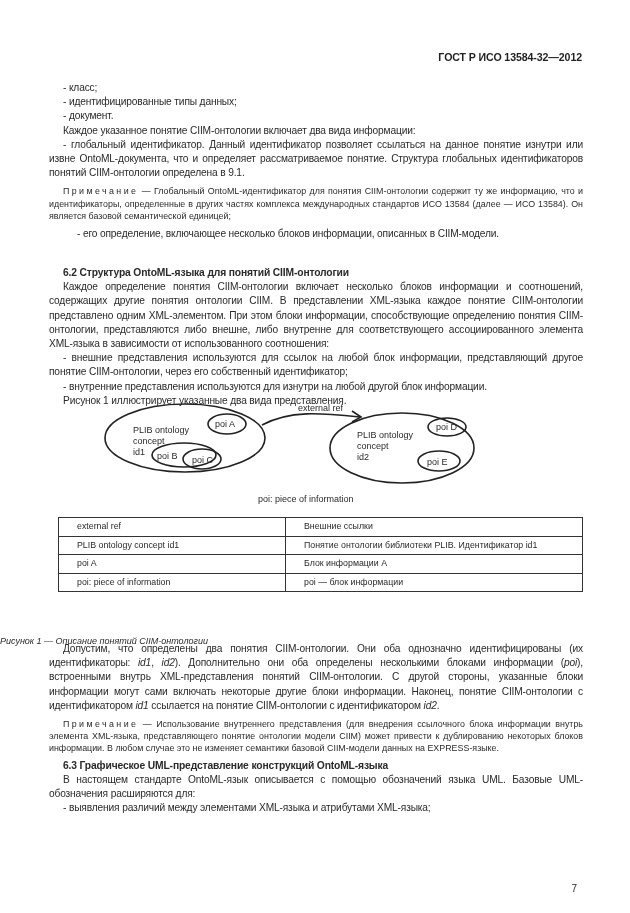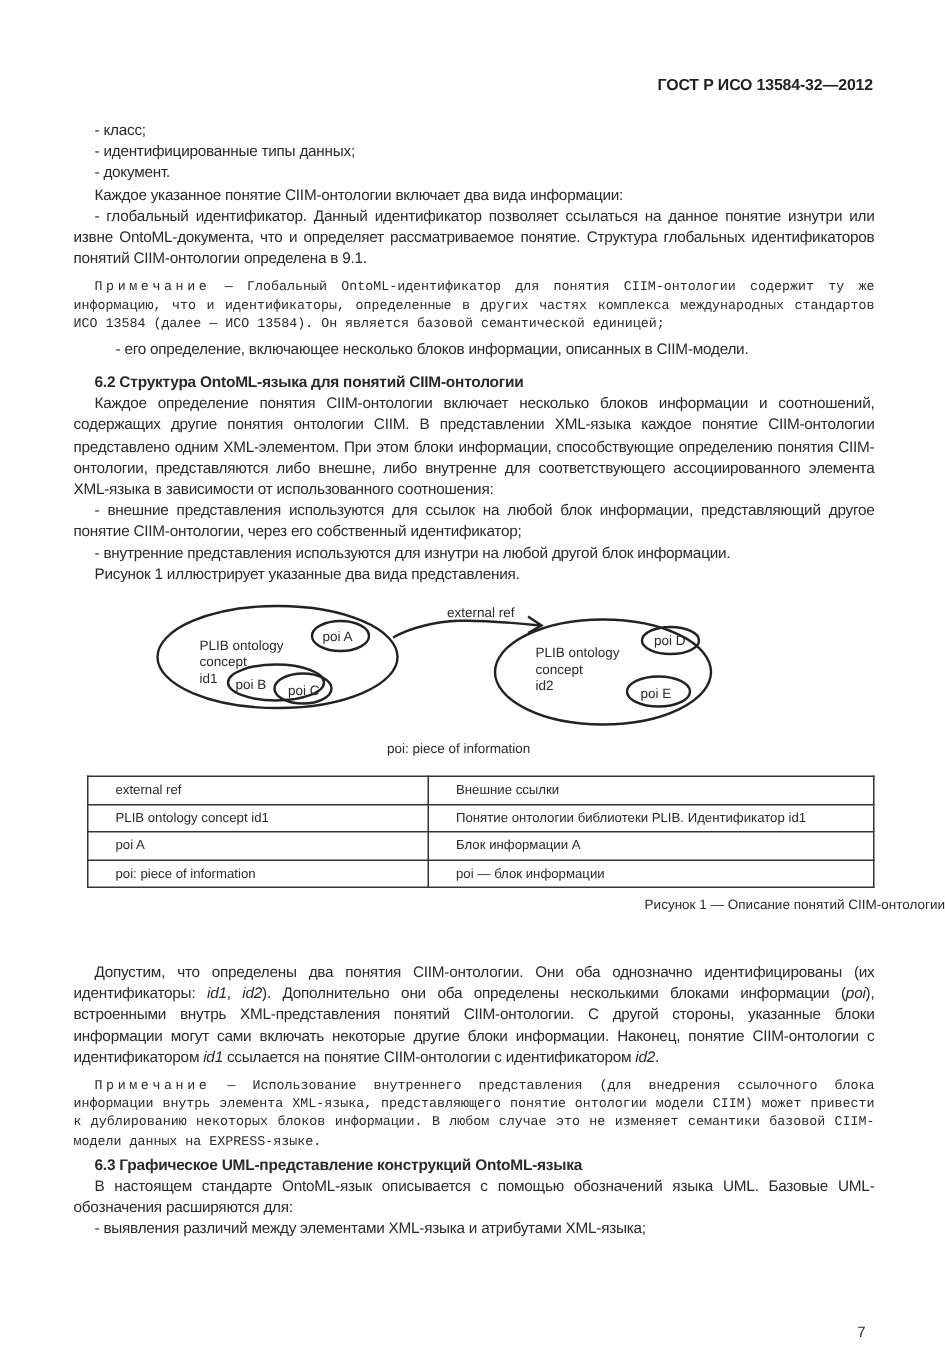--- a/index.html
+++ b/index.html
@@ -3,51 +3,51 @@
   <meta charset="utf-8">
   <style>
     html, body { margin: 0; padding: 0; background: #ffffff; }
     body { width: 630px; height: 913px; position: relative; overflow: hidden; color: #2a2a2a;
       font-family: "Liberation Sans", sans-serif; }
     .page { position: absolute; left: 0; top: 0; width: 630px; height: 702px; }
     .header { position: absolute; right: 48px; top: 51px; font-weight: bold; font-size: 10.6px; letter-spacing: -0.1px; color: #1f1f1f; }
     .body-text { position: absolute; left: 63px; width: 520px; font-size: 10.2px; line-height: 14.2px; letter-spacing: -0.15px; }
     .p { margin: 0; }
     .ind { text-indent: 14px; }
-    .note { font-size: 8.9px; line-height: 12.2px; letter-spacing: 0; text-align: justify; font-family: Liberation Mono, monospace; }
+    .note { font-size: 8.9px; line-height: 12.2px; letter-spacing: 0; text-align: justify; }
     .spaced { letter-spacing: 2.4px; }
     .justify { text-align: justify; }
     .heading { font-weight: bold; font-size: 10.3px; margin: 0; text-indent: 14px; }
     .diagram { position: absolute; left: 0; top: 395px; width: 630px; height: 120px; }
     .diagram svg text { font-family: "Liberation Sans", sans-serif; font-size: 9px; fill: #2a2a2a; }
     table.legend { position: absolute; left: 58px; top: 517px; width: 525px; border-collapse: collapse; font-size: 8.8px; }
     table.legend td { border: 1px solid #333; padding: 3px 18px; vertical-align: top; line-height: 11.5px; }
     table.legend td.c1 { width: 190px; }
-    .caption { position: absolute; left: 0; width: 630px; top: 598px; text-align: right; font-size: 9px; }
+    .caption { position: absolute; left: 0; width: 630px; top: 636px; text-align: left; font-size: 9px; font-style: italic; }
     .page-num { position: absolute; right: 53px; top: 883px; font-size: 10px; }
     i { font-style: italic; }
   </style>
 </head>
 <body>
 
 <div class="page">
 
   <div class="header">ГОСТ Р ИСО 13584-32—2012</div>
 
   <div class="body-text" style="top:81px;">
     <p class="p">- класс;</p>
     <p class="p">- идентифицированные типы данных;</p>
     <p class="p">- документ.</p>
     <p class="p">Каждое указанное понятие CIIM-онтологии включает два вида информации:</p>
     <p class="p ind justify" style="margin-left:-14px; width:534px;">- глобальный идентификатор. Данный идентификатор позволяет ссылаться на данное понятие изнутри или извне OntoML-документа, что и определяет рассматриваемое понятие. Структура глобальных идентификаторов понятий CIIM-онтологии определена в 9.1.</p>
     <p class="p ind note" style="margin-left:-14px; width:534px; margin-top:5px;"><span class="spaced">Примечание</span><span> — Глобальный OntoML-идентификатор для понятия CIIM-онтологии содержит ту же информацию, что и идентификаторы, определенные в других частях комплекса международных стандартов ИСО 13584 (далее — ИСО 13584). Он является базовой семантической единицей;</span></p>
     <p class="p ind" style="margin-top:5px;">- его определение, включающее несколько блоков информации, описанных в CIIM-модели.</p>
   </div>
 
-  <div class="body-text" style="top:249px; left:49px; width:534px;">
+  <div class="body-text" style="top:266px; left:49px; width:534px;">
     <p class="heading">6.2 Структура OntoML-языка для понятий CIIM-онтологии</p>
     <p class="p ind justify">Каждое определение понятия CIIM-онтологии включает несколько блоков информации и соотношений, содержащих другие понятия онтологии CIIM. В представлении XML-языка каждое понятие CIIM-онтологии представлено одним XML-элементом. При этом блоки информации, способствующие определению понятия CIIM-онтологии, представляются либо внешне, либо внутренне для соответствующего ассоциированного элемента XML-языка в зависимости от использованного соотношения:</p>
     <p class="p ind justify">- внешние представления используются для ссылок на любой блок информации, представляющий другое понятие CIIM-онтологии, через его собственный идентификатор;</p>
     <p class="p ind">- внутренние представления используются для изнутри на любой другой блок информации.</p>
     <p class="p ind">Рисунок 1 иллюстрирует указанные два вида представления.</p>
   </div>
 
   <div class="diagram">
     <svg width="630" height="120" viewBox="0 0 630 120" xmlns="http://www.w3.org/2000/svg">
       <g fill="none" stroke="#222" stroke-width="1.6">

